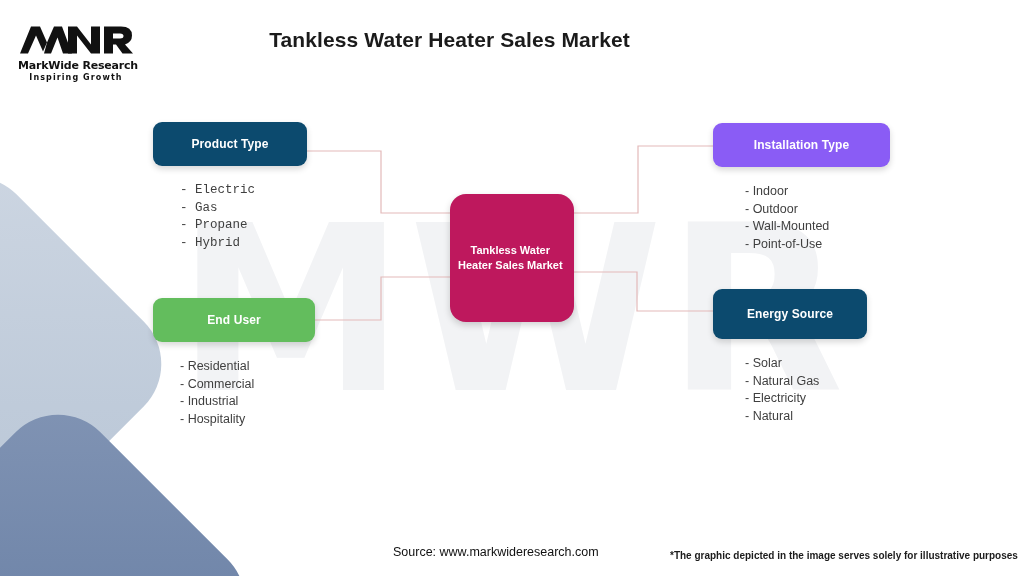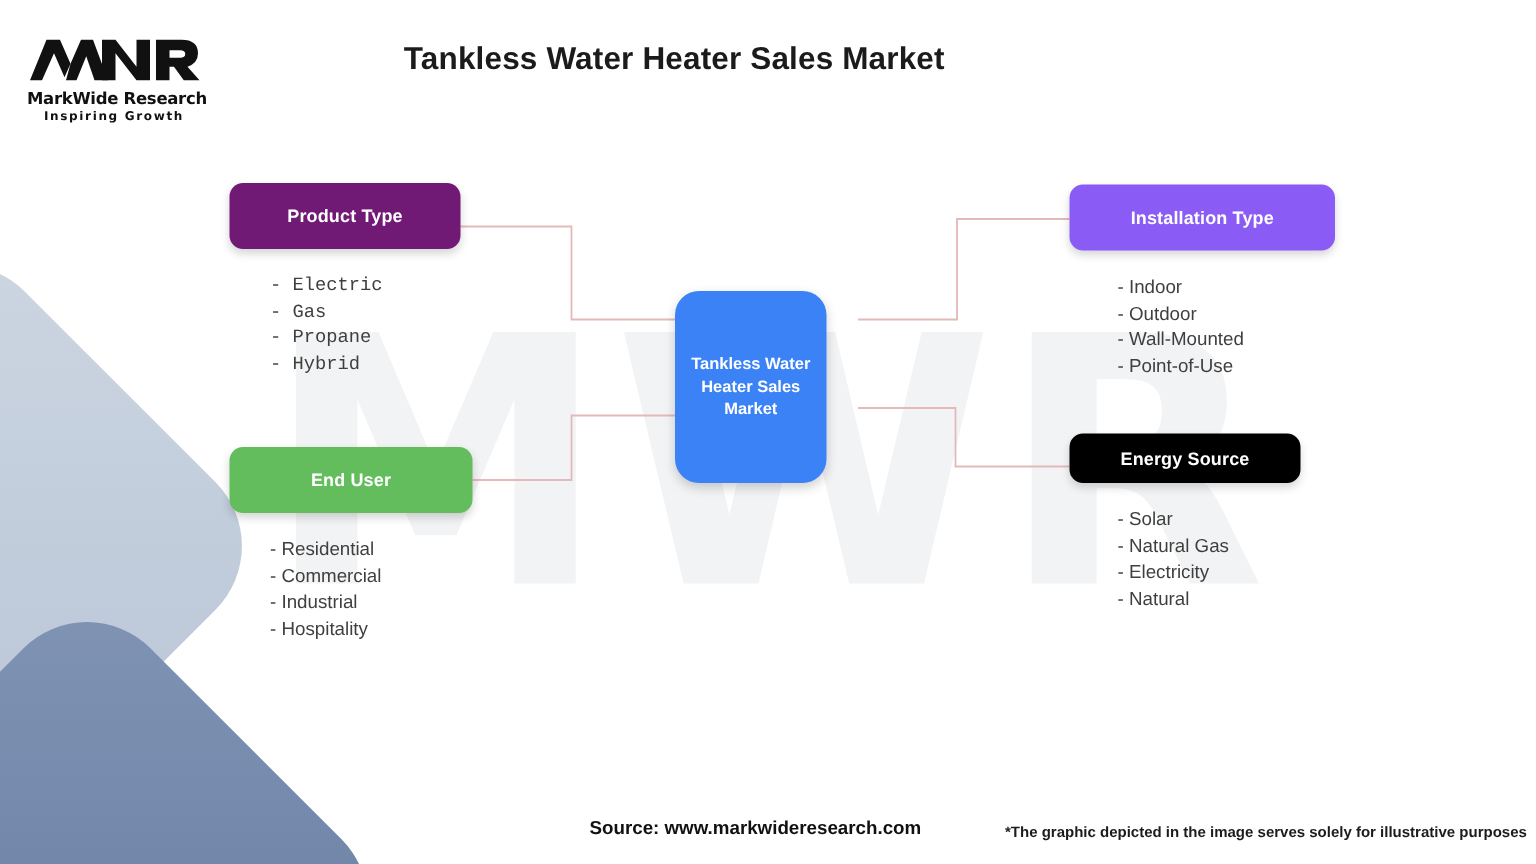--- a/index.html
+++ b/index.html
@@ -89,22 +89,22 @@
     letter-spacing: 0.1px;
   }
 
   
   #connectors { position: absolute; left: 0; top: 0; width: 1024px; height: 576px; }
 
   
   #center-node {
     position: absolute;
     left: 450px; top: 194px;
-    width: 101px; height: 128px;
-    background: #3b82f6;
+    width: 124px; height: 128px;
+    background: #be185d;
     border-radius: 16px;
     box-shadow: 0 3px 7px rgba(0,0,0,0.18);
     display: flex; align-items: center; justify-content: flex-start;
     text-align: center;
   }
   #center-node .ctext {
     color: #ffffff;
     font-size: 11px;
     font-weight: 700;
     line-height: 15px;
@@ -124,41 +124,41 @@
   }
   .cat-list {
     margin-top: 16px;
     font-size: 12.5px;
     color: #3f3f3f;
     line-height: 17.5px;
   }
   .cat-list .li { white-space: nowrap; }
 
   #cat-product  { left: 153px; top: 122px; width: 154px; }
-  #cat-product  .cat-header { width: 154px; height: 44px; background: #701a75; }
+  #cat-product  .cat-header { width: 154px; height: 44px; background: #0c4a6e; }
   #cat-product  .cat-list { padding-left: 27px; font-family: Liberation Mono, monospace; }
 
   #cat-install  { left: 713px; top: 123px; width: 154px; }
   #cat-install  .cat-header { width: 177px; height: 44px; background: #8a5cf5; }
   #cat-install  .cat-list { padding-left: 32px; }
 
   #cat-enduser  { left: 153px; top: 298px; width: 162px; }
   #cat-enduser  .cat-header { width: 162px; height: 44px; background: #63bd5d; }
   #cat-enduser  .cat-list { padding-left: 27px; }
 
   #cat-energy   { left: 713px; top: 289px; width: 154px; }
-  #cat-energy   .cat-header { width: 154px; height: 33px; background: #000000; }
+  #cat-energy   .cat-header { width: 154px; height: 50px; background: #0c4a6e; }
   #cat-energy   .cat-list { padding-left: 32px; }
 
   
   #source {
     position: absolute;
     left: 393px; top: 545px;
     font-size: 12.5px;
-    font-weight: 700;
+    font-weight: 400;
     color: #111111;
     white-space: nowrap;
   }
   #disclaimer {
     position: absolute;
     left: 670px; top: 550px;
     font-size: 10px;
     font-weight: 700;
     color: #1c1c1c;
     white-space: nowrap;

